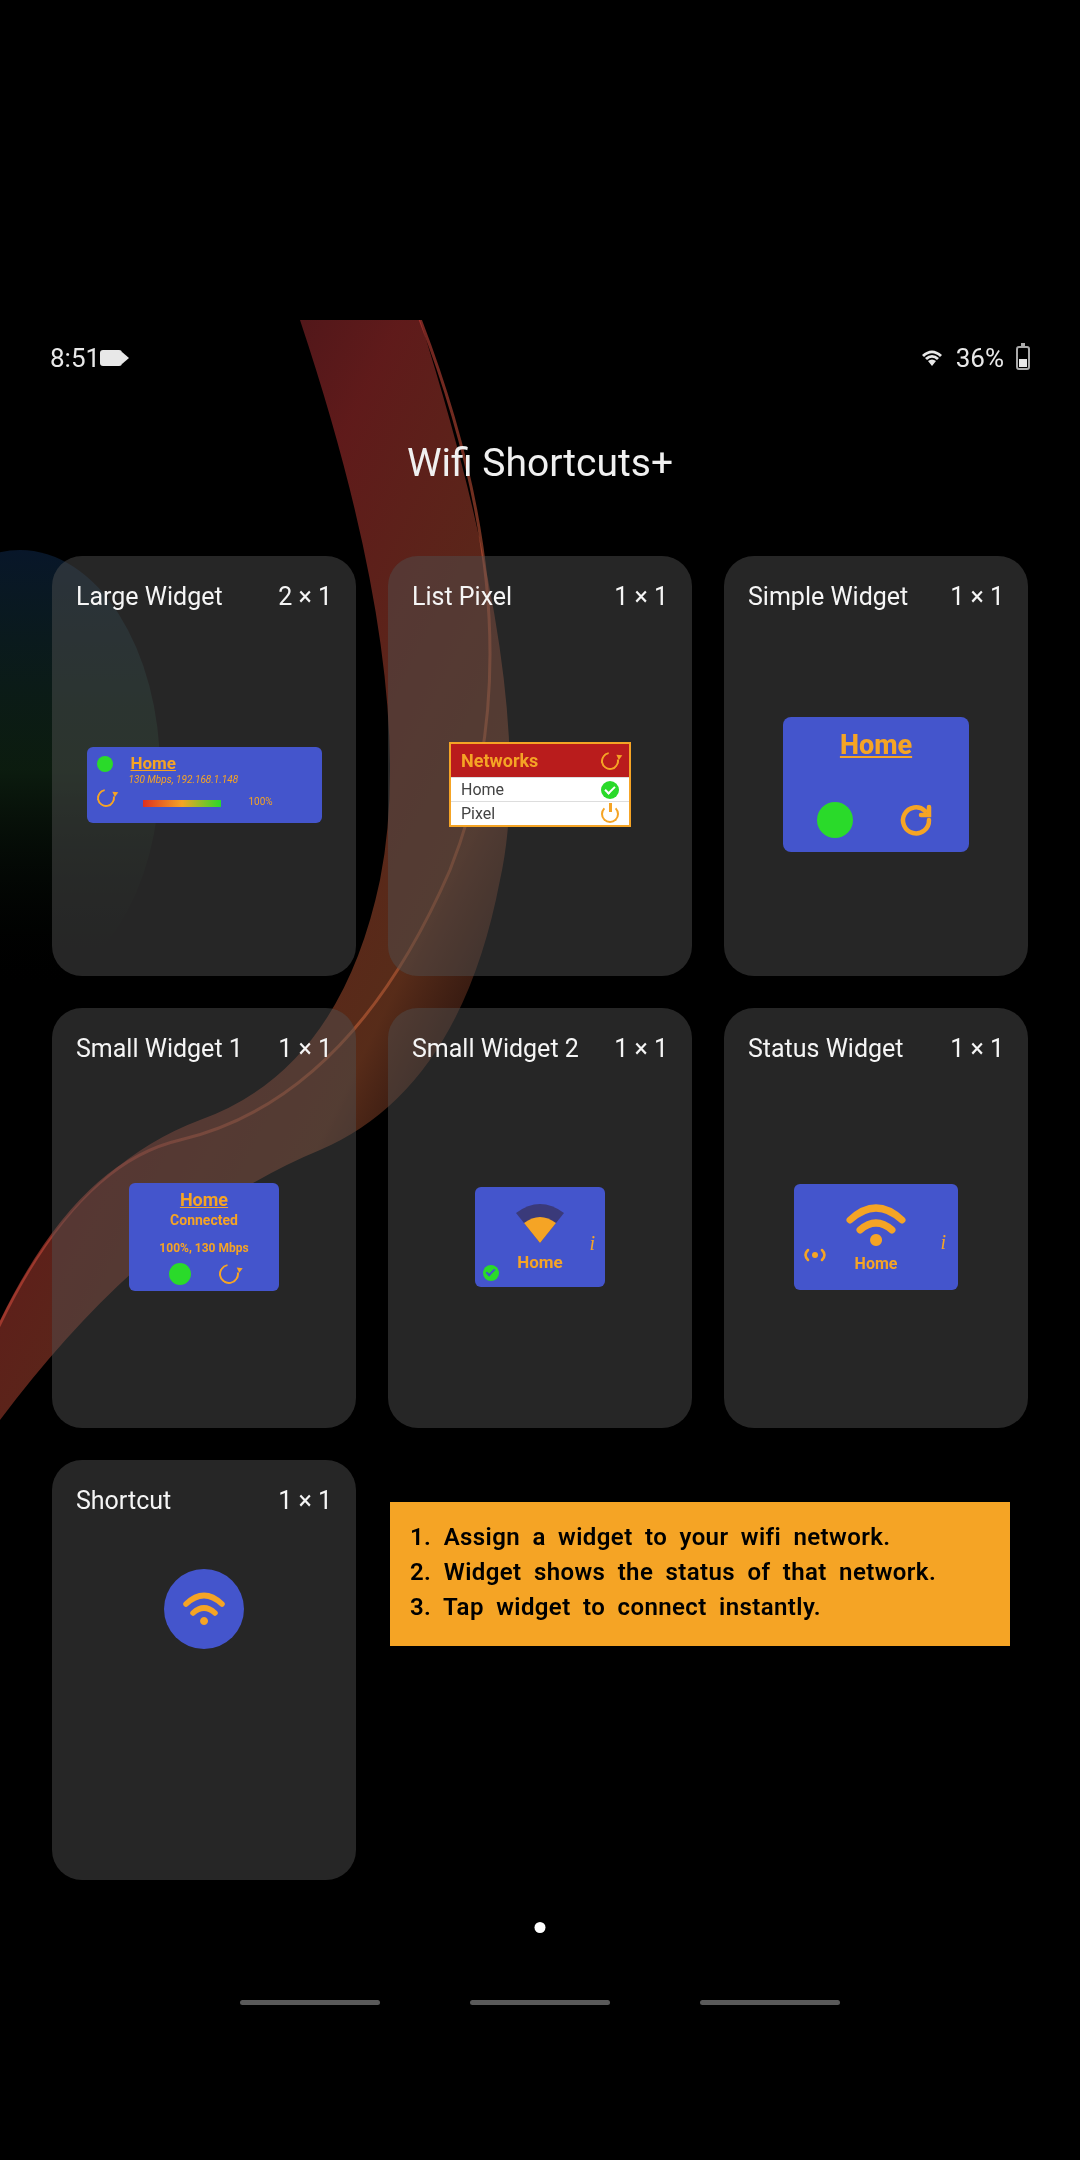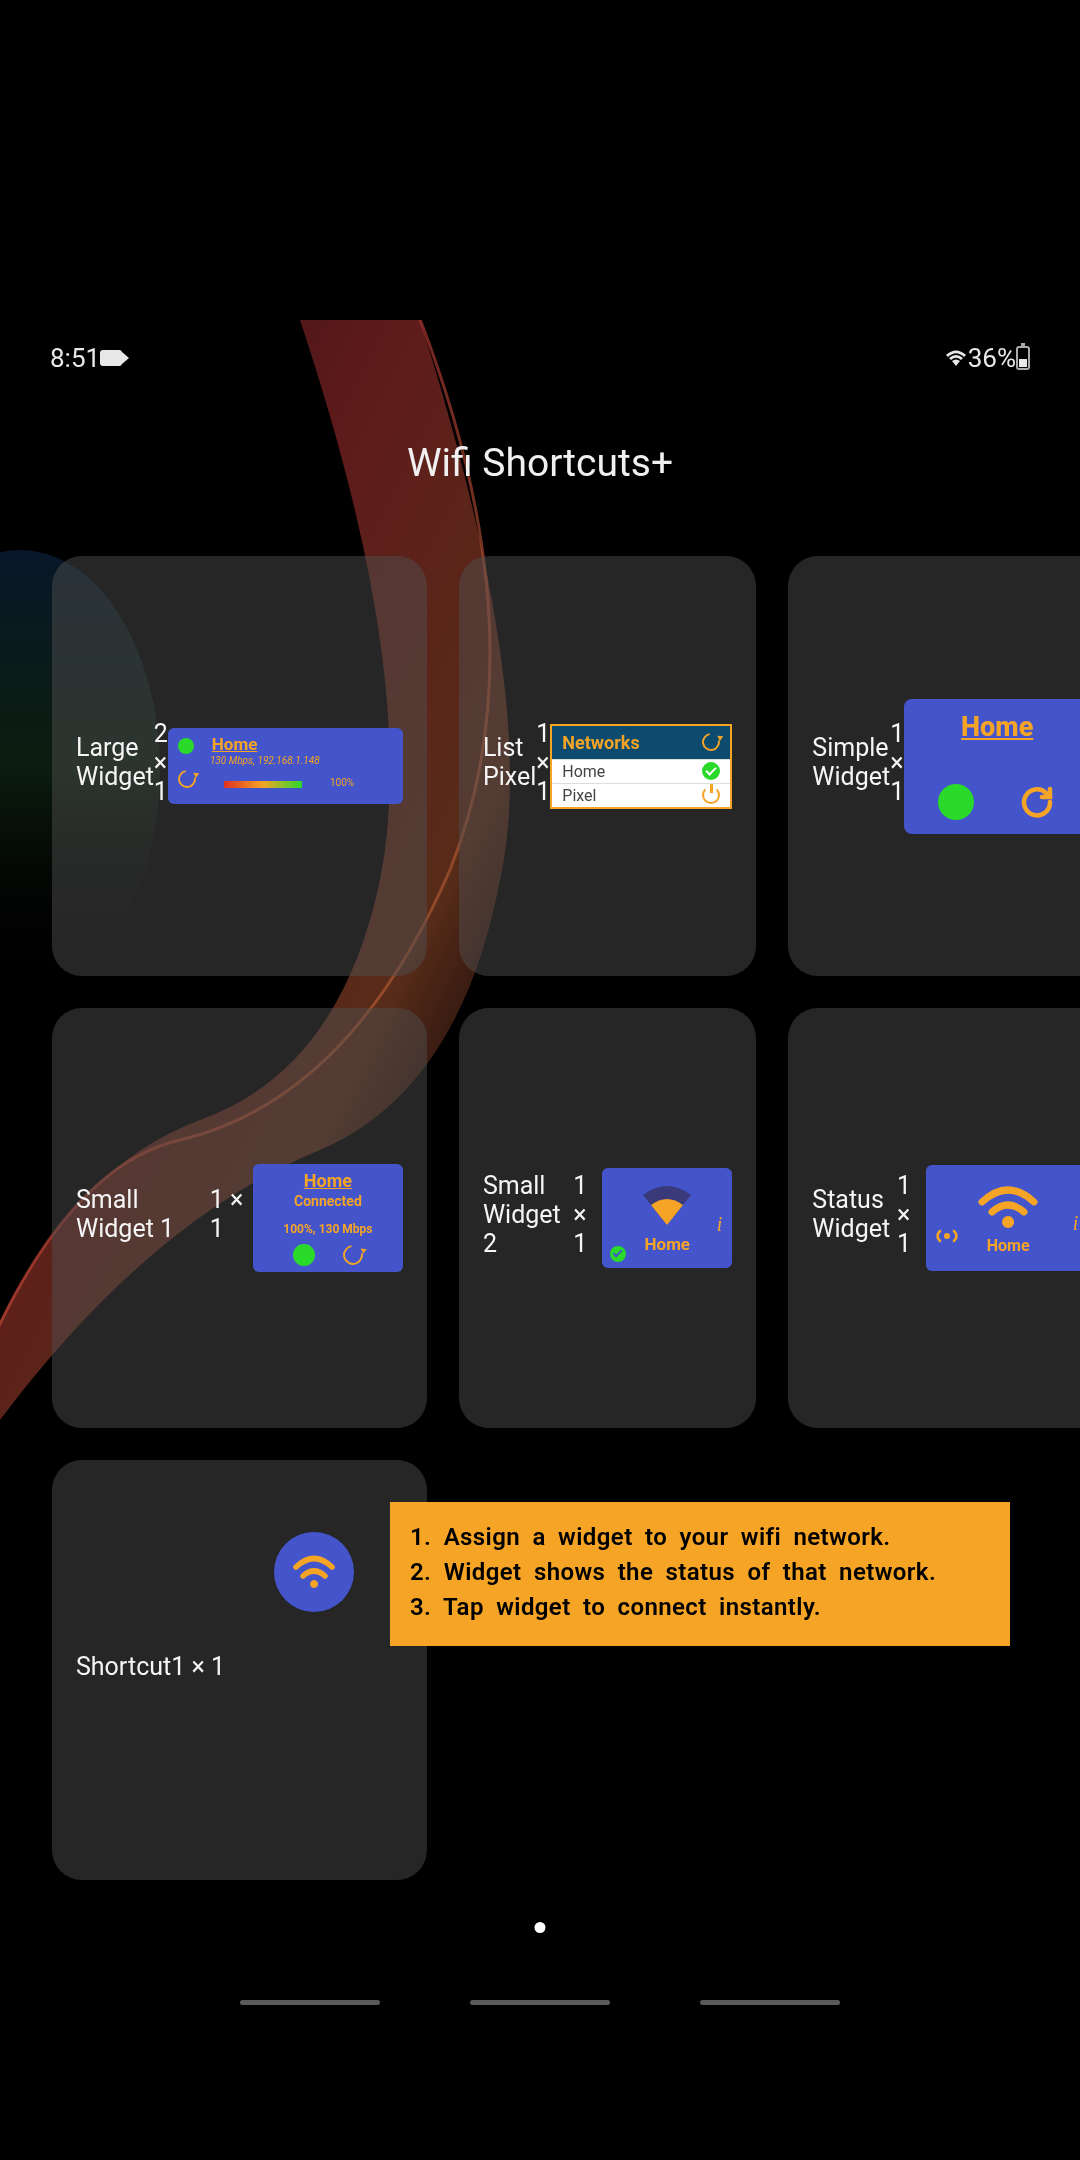--- a/index.html
+++ b/index.html
@@ -25,21 +25,21 @@
   height: 40px;
   display: flex;
   justify-content: space-between;
   align-items: center;
   padding: 0 50px;
   font-size: 26px;
   color: #e8e8e8;
   z-index: 10;
 }
 .status-left { display: flex; align-items: center; }
-.status-right { display: flex; align-items: center; gap: 0; }
+.status-right { display: flex; align-items: center; gap: 12px; }
 .camera-icon {
   width: 22px; height: 16px;
   background: #e8e8e8;
   border-radius: 3px;
   position: relative;
 }
 .camera-icon::after {
   content: ""; position: absolute;
   right: -7px; top: 2px;
   border-left: 7px solid #e8e8e8;
@@ -83,21 +83,21 @@
   gap: 32px;
   z-index: 5;
 }
 .card {
   background: rgba(80,80,80,0.48);
   border-radius: 30px;
   height: 420px;
   padding: 26px 24px;
   position: relative;
   display: flex;
-  flex-direction: row;
+  flex-direction: column;
 }
 .card-head {
   display: flex;
   justify-content: space-between;
   align-items: center;
   font-size: 25px;
   color: #f5f5f5;
   margin-bottom: 8px;
 }
 .card-body {
@@ -156,21 +156,21 @@
   background: linear-gradient(90deg,#e03020,#f5a425,#2ada2a);
 }
 .pct { font-size: 10px; color: #f5a425; }
 
 .wg-list {
   width: 182px;
   border: 2px solid #f5a425;
   font-size: 18px;
 }
 .wg-list .hd {
-  background: #0c4a6e;
+  background: #b91c1c;
   color: #f5a425;
   font-weight: 700;
   padding: 6px 10px;
   display: flex;
   justify-content: space-between;
   align-items: center;
 }
 .wg-list .row {
   background: #fff; color: #444;
   padding: 2px 10px;

